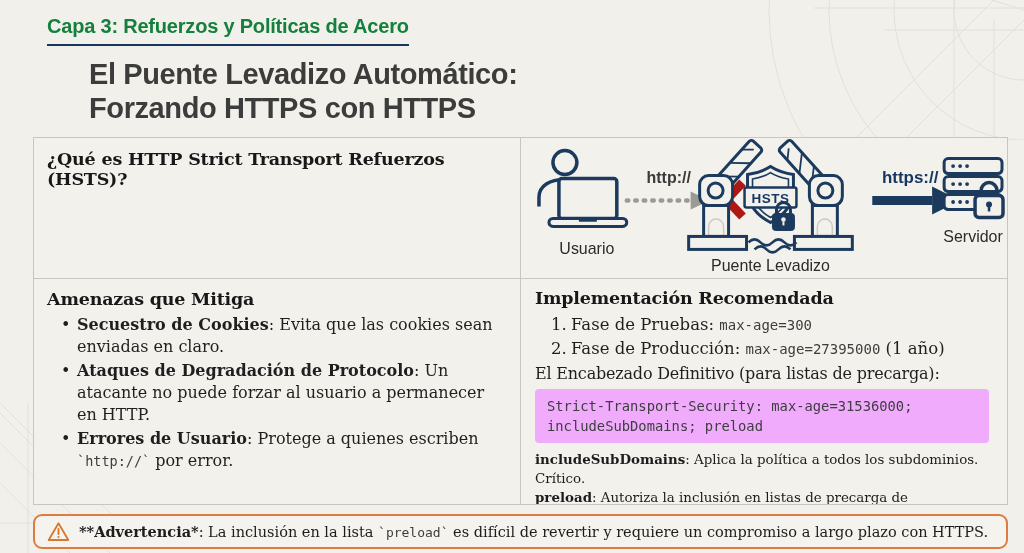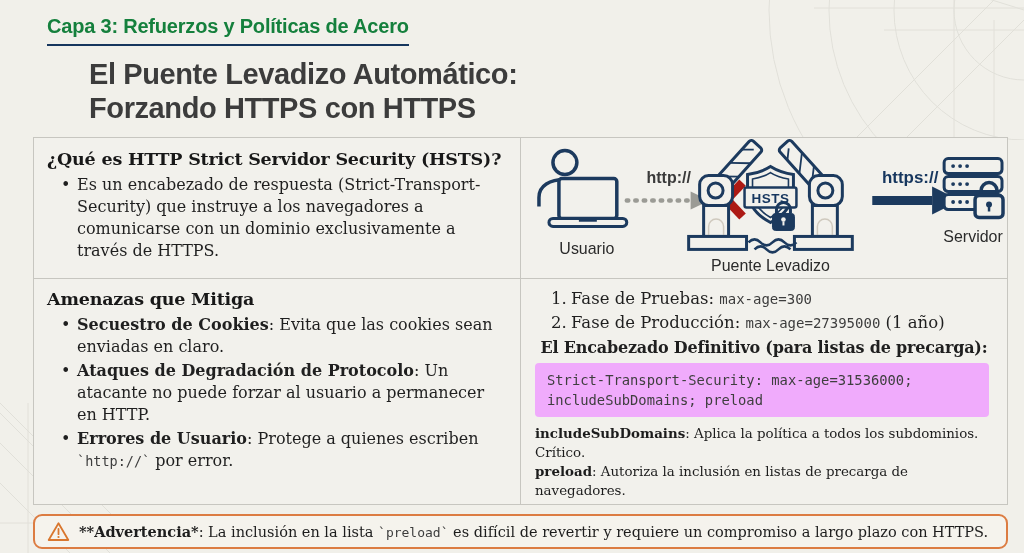--- a/index.html
+++ b/index.html
@@ -62,21 +62,21 @@
   code.inline {
     font-family:"DejaVu Sans Mono", monospace;
     font-size:13.5px; color:#3d3d3d;
   }
 
   
   .steps { margin:1px 0 3px 16px; }
   .step { font-size:16.5px; line-height:23px; }
   .step .num { display:inline-block; width:20px; }
   .step code.inline { font-size:14px; }
-  h4.sub-h { font-size:16px; font-weight:bold; margin:3px 0 6px; letter-spacing:-0.2px;text-align:center; }
+  h4.sub-h { font-size:16px; font-weight:normal; margin:3px 0 6px; letter-spacing:-0.2px; }
   .codeblock {
     background:#f0abfc; border-radius:4px;
     padding:7px 12px; margin:0 4px 7px 0;
     font-family:"DejaVu Sans Mono", monospace;
     font-size:13.8px; line-height:20px; color:#3e3e3e;
   }
   .note { font-size:13.4px; line-height:18.5px; color:#1c1c1c; }
   .note strong { font-weight:bold; }
 
   
@@ -115,24 +115,21 @@
 
 <div class="eyebrow">Capa 3: Refuerzos y Políticas de Acero</div>
 <div class="page-title">
   <div>El Puente Levadizo Automático:</div>
   <div>Forzando HTTPS con HTTPS</div>
 </div>
 
 <div class="grid">
 
   <div class="cell cell-what">
-    <h3 class="cell-h">¿Qué es HTTP Strict Servidor Security (HSTS)?</h3>
-    <ul class="blist">
-      <li>Es un encabezado de respuesta (Strict-Transport-Security) que instruye a los navegadores a comunicarse con un dominio exclusivamente a través de HTTPS.</li>
-    </ul>
+    <h3 class="cell-h">¿Qué es HTTP Strict Transport Refuerzos (HSTS)?</h3>
   </div>
 
   <div class="cell cell-diagram">
     <svg class="diagram-svg" viewBox="0 0 487 139" preserveAspectRatio="xMidYMid meet">
 
       <g transform="translate(14,12)" stroke="#1c3a5e" fill="none" stroke-width="3.5">
         <circle cx="30" cy="12" r="12"></circle>
         <path d="M4 56 v-9 c0 -12 11 -18 26 -18"></path>
         <rect x="24" y="28" width="58" height="40" rx="3" fill="#f2f1ec"></rect>
         <rect x="14" y="68" width="78" height="8" rx="4" fill="#f2f1ec" stroke-width="3"></rect>
@@ -218,20 +215,21 @@
   <div class="cell cell-threats">
     <h3 class="cell-h">Amenazas que Mitiga</h3>
     <ul class="blist">
       <li><strong>Secuestro de Cookies</strong><span>: Evita que las cookies sean enviadas en claro.</span></li>
       <li><strong>Ataques de Degradación de Protocolo</strong><span>: Un atacante no puede forzar al usuario a permanecer en HTTP.</span></li>
       <li><strong>Errores de Usuario</strong><span>: Protege a quienes escriben </span><code class="inline">`http://`</code><span> por error.</span></li>
     </ul>
   </div>
 
   <div class="cell cell-impl">
+    <h3 class="cell-h">Implementación Recomendada</h3>
     <div class="steps">
       <div class="step"><span class="num">1.</span><span>Fase de Pruebas: </span><code class="inline">max-age=300</code><span></span></div>
       <div class="step"><span class="num">2.</span><span>Fase de Producción: </span><code class="inline">max-age=27395000</code><span> (1 año)</span></div>
     </div>
     <h4 class="sub-h">El Encabezado Definitivo (para listas de precarga):</h4>
     <div class="codeblock">
       <div>Strict-Transport-Security: max-age=31536000;</div>
       <div>includeSubDomains; preload</div>
     </div>
     <div class="note"><strong>includeSubDomains</strong><span>: Aplica la política a todos los subdominios. Crítico.</span></div>

